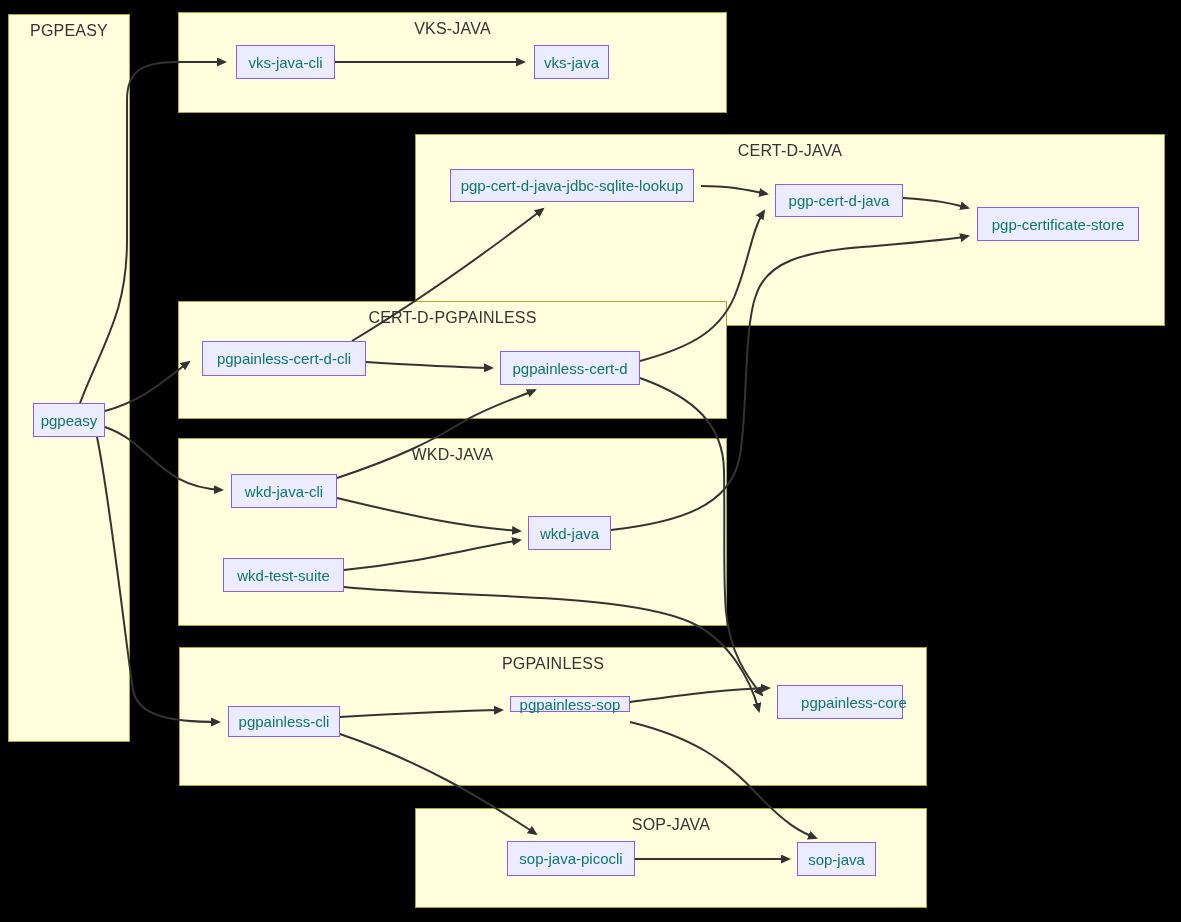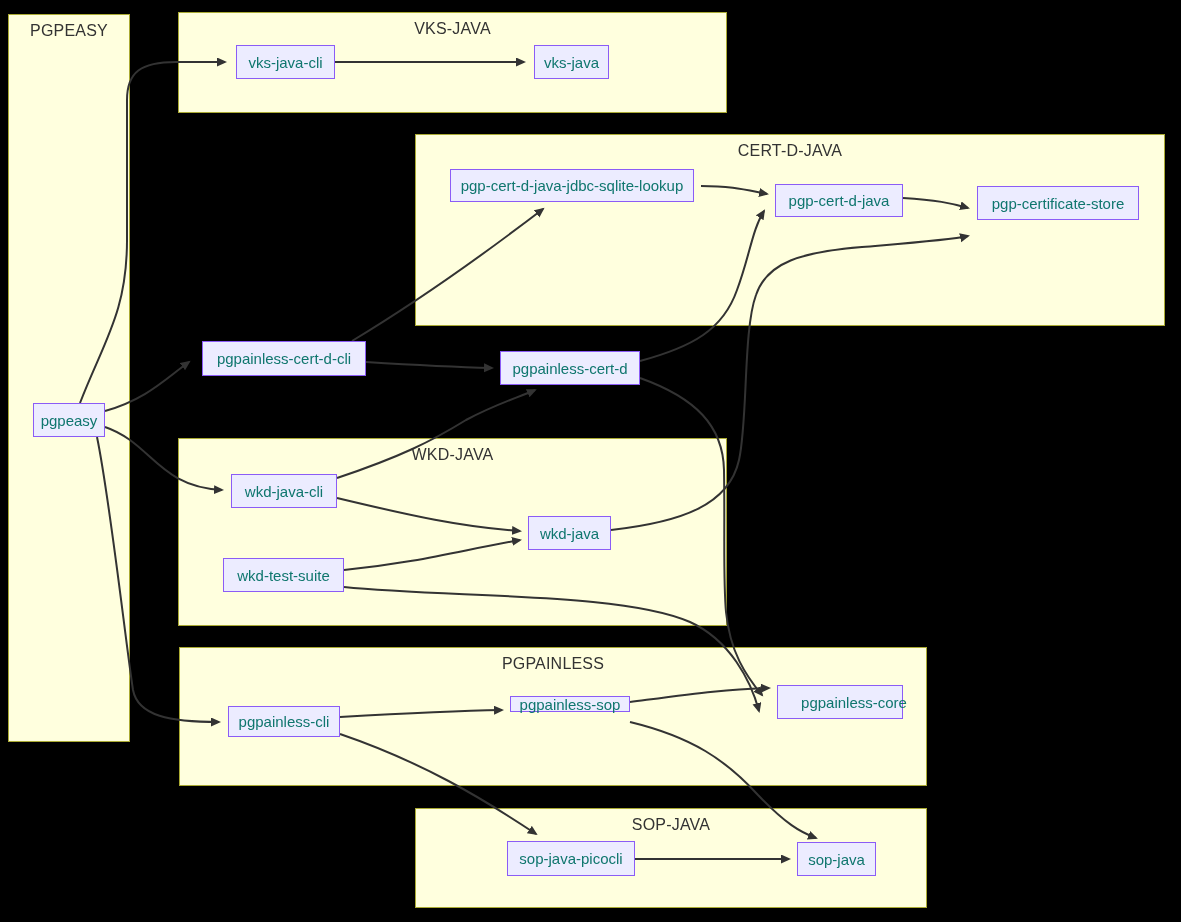--- a/index.html
+++ b/index.html
@@ -63,20 +63,23 @@
   </div>
 
   <div class="cluster" style="left:178px;top:12px;width:549px;height:101px;">
     <div class="cluster-title">VKS-JAVA</div>
   </div>
 
   <div class="cluster" style="left:415px;top:134px;width:750px;height:192px;">
     <div class="cluster-title">CERT-D-JAVA</div>
   </div>
 
+  <div class="cluster" style="left:178px;top:301px;width:549px;height:118px;">
+    <div class="cluster-title">CERT-D-PGPAINLESS</div>
+  </div>
 
   <div class="cluster" style="left:178px;top:438px;width:549px;height:188px;">
     <div class="cluster-title">WKD-JAVA</div>
   </div>
 
   <div class="cluster" style="left:179px;top:647px;width:748px;height:139px;">
     <div class="cluster-title">PGPAINLESS</div>
   </div>
 
   <div class="cluster" style="left:415px;top:808px;width:512px;height:100px;">
@@ -115,21 +118,21 @@
   <div class="node" style="left:33px;top:403px;width:72px;height:34px;">pgpeasy</div>
 
   <div class="node" style="left:236px;top:45px;width:99px;height:34px;">vks-java-cli</div>
 
   <div class="node" style="left:534px;top:45px;width:75px;height:34px;">vks-java</div>
 
   <div class="node" style="left:450px;top:169px;width:244px;height:33px;">pgp-cert-d-java-jdbc-sqlite-lookup</div>
 
   <div class="node" style="left:775px;top:184px;width:128px;height:33px;">pgp-cert-d-java</div>
 
-  <div class="node" style="left:977px;top:186px;width:162px;height:34px;text-align:right;">pgp-certificate-store</div>
+  <div class="node" style="left:977px;top:207px;width:162px;height:34px;text-align:right;">pgp-certificate-store</div>
 
   <div class="node" style="left:202px;top:341px;width:164px;height:35px;">pgpainless-cert-d-cli</div>
 
   <div class="node" style="left:500px;top:351px;width:140px;height:34px;">pgpainless-cert-d</div>
 
   <div class="node" style="left:231px;top:474px;width:106px;height:34px;">wkd-java-cli</div>
 
   <div class="node" style="left:528px;top:516px;width:83px;height:34px;">wkd-java</div>
 
   <div class="node" style="left:223px;top:558px;width:121px;height:34px;">wkd-test-suite</div>

